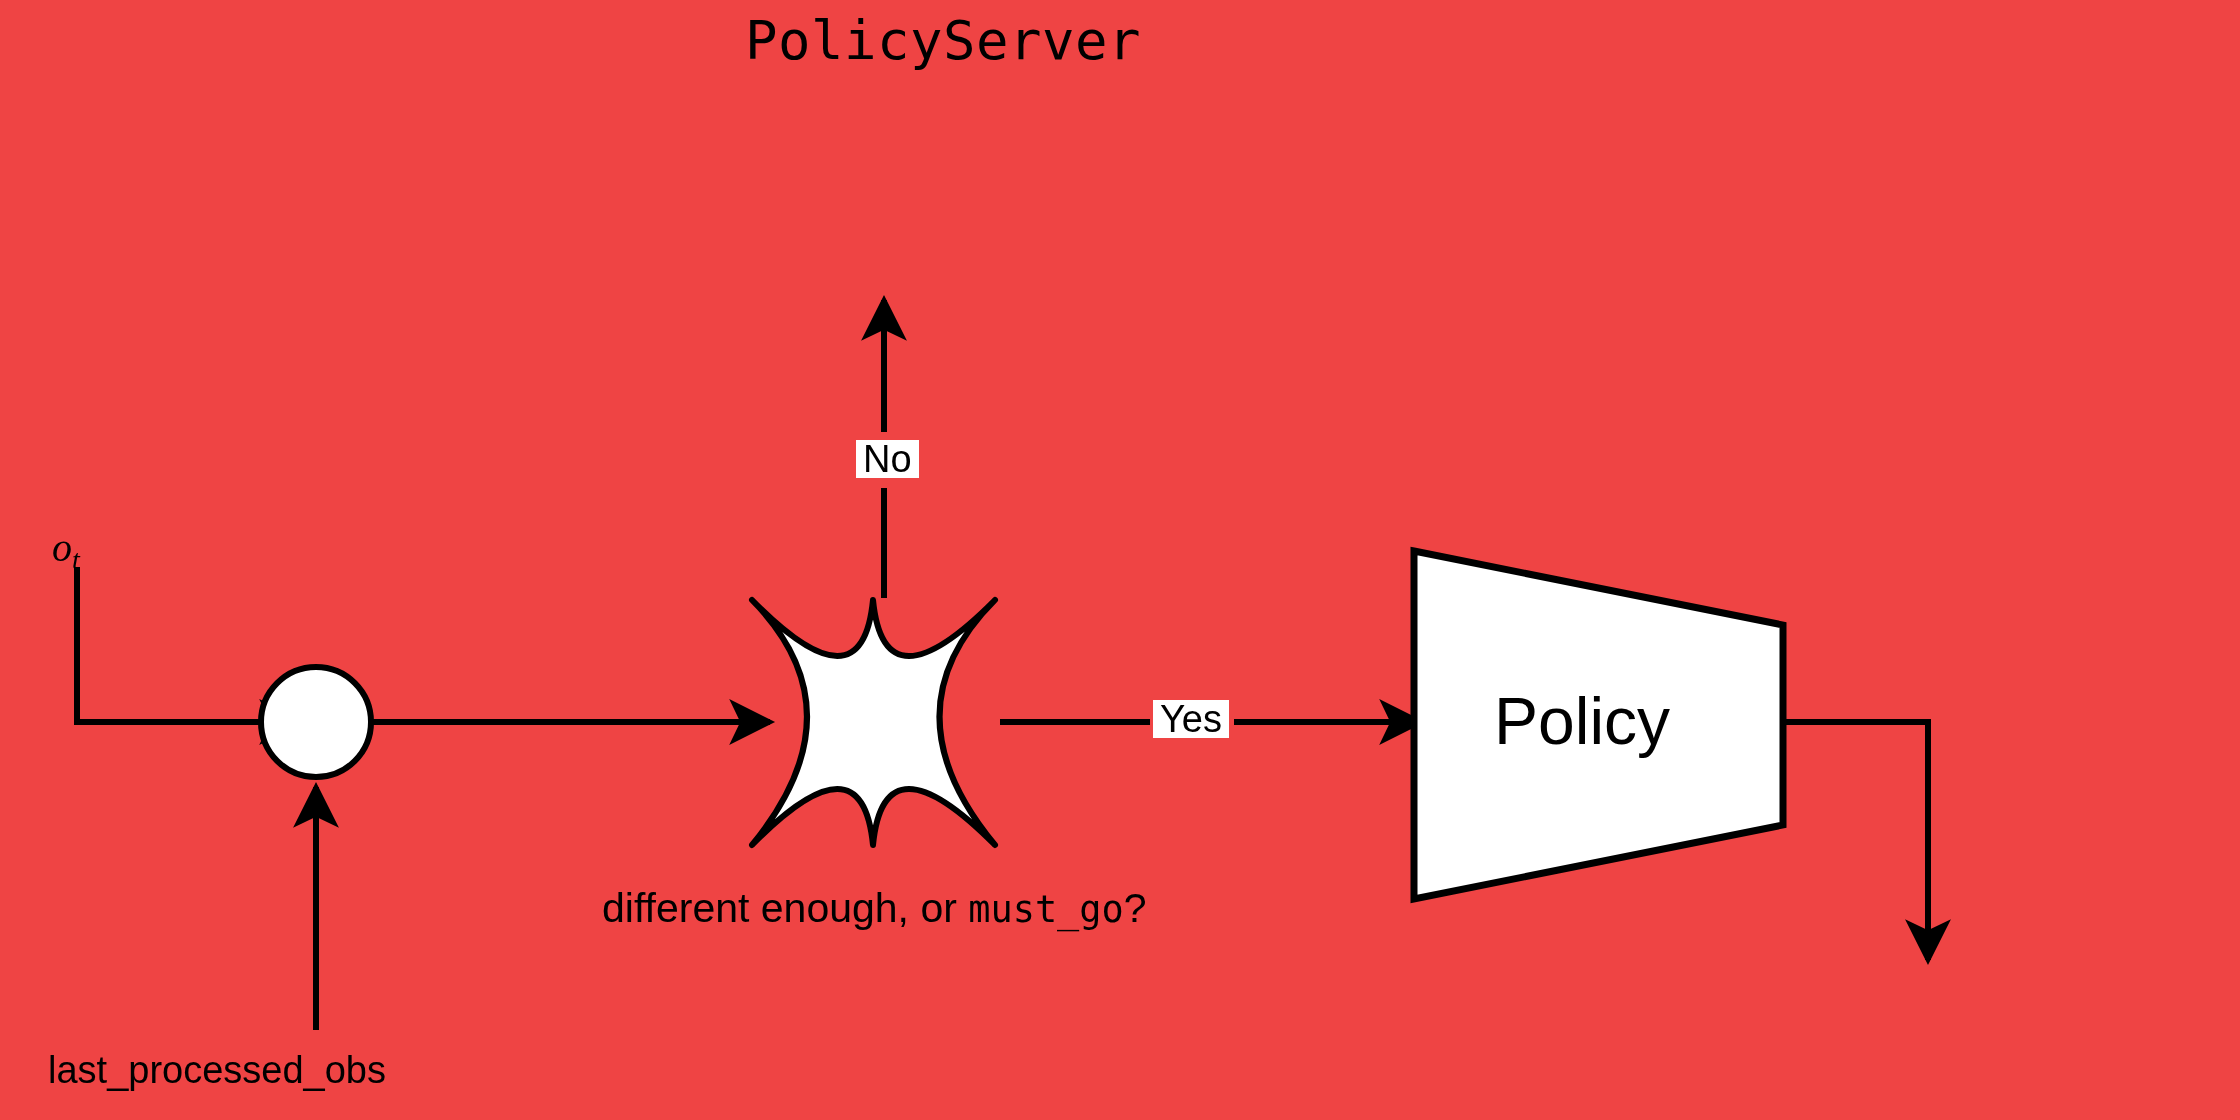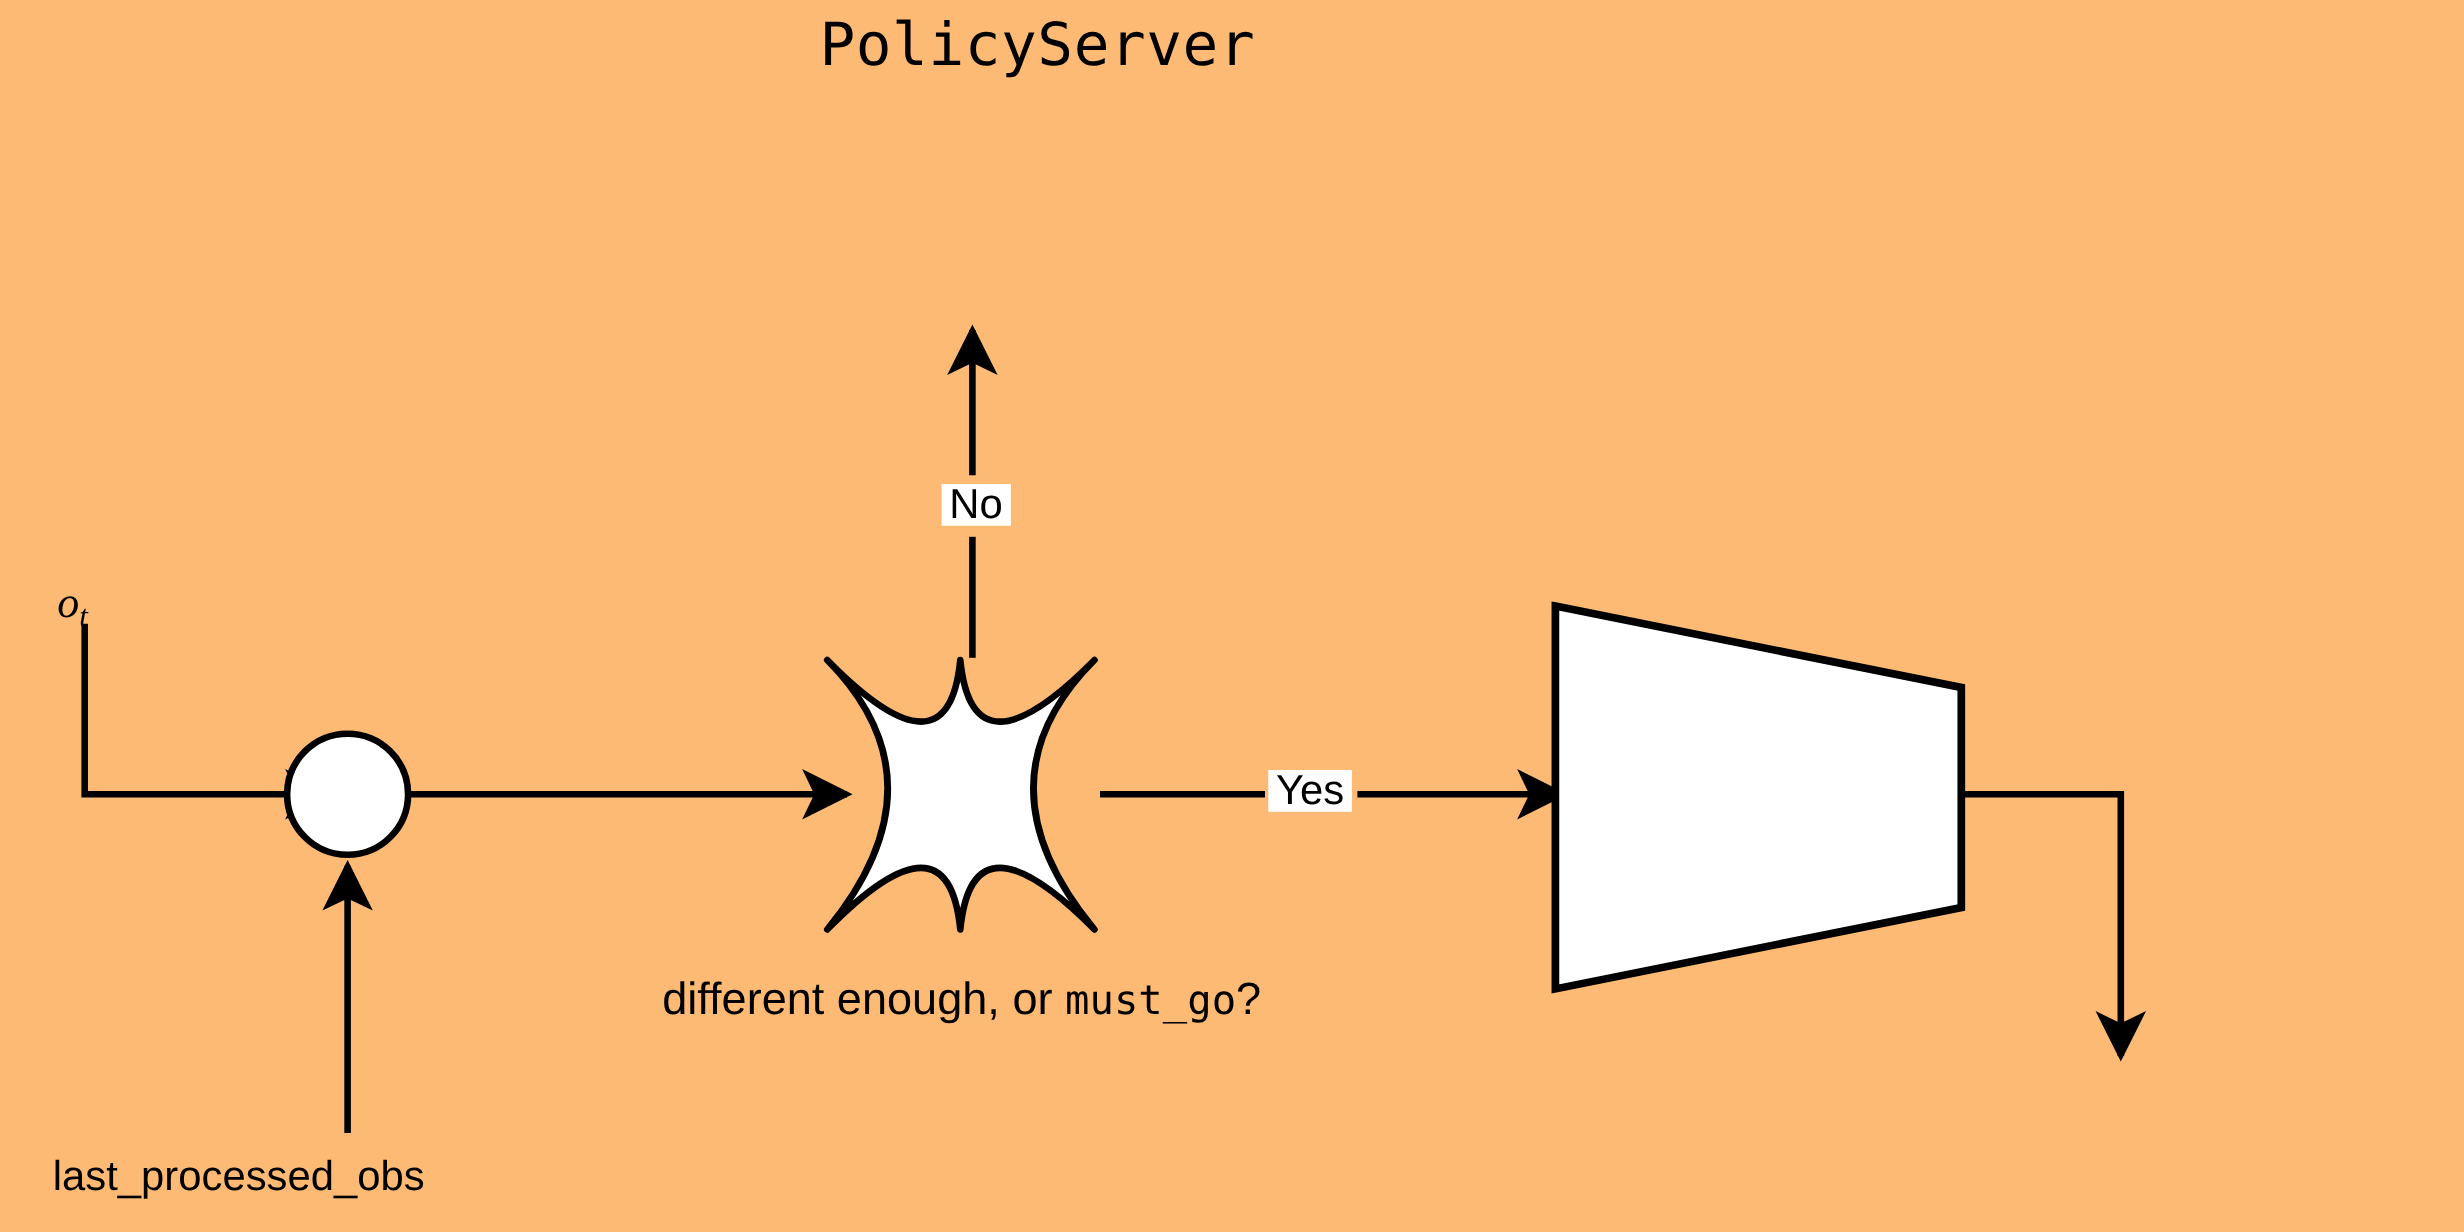--- a/index.html
+++ b/index.html
@@ -9,21 +9,21 @@
     background: #ffffff;
   }
   body {
     font-family: "Liberation Sans", sans-serif;
     color: #000000;
   }
   #canvas {
     position: relative;
     width: 2240px;
     height: 1120px;
-    background: #fdba74;
+    background: #ef4444;
     overflow: hidden;
   }
   #diagram-svg {
     position: absolute;
     left: 0;
     top: 0;
     width: 2240px;
     height: 1120px;
   }
   .lbl {
@@ -120,19 +120,20 @@
 
   <div class="lbl title-text" style="left:745px; top:14px;">PolicyServer</div>
 
 
   <div class="lbl edge-lbl" style="left:856px; top:440px;">No</div>
 
   <div class="lbl math-lbl" style="left:52px; top:508px;margin-top:20px;"><span>o</span><span class="sub">t</span></div>
 
   <div class="lbl edge-lbl" style="left:1153px; top:700px;">Yes</div>
 
+  <div class="lbl policy-lbl" style="left:1494px; top:688px;">Policy</div>
 
   <div class="lbl mixed-lbl" style="left:566px; top:888px;margin-left:36px;"><span>different enough, or </span><span class="code">must_go</span><span>?</span></div>
 
 
   <div class="lbl mono-lbl" style="left:48px; top:1051px;">last_processed_obs</div>
 
 </div>
 
 </body></html>

